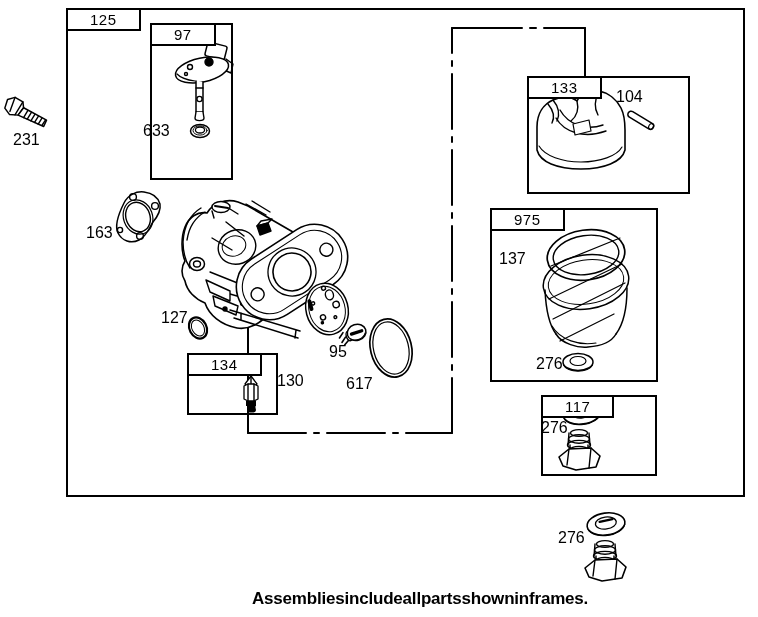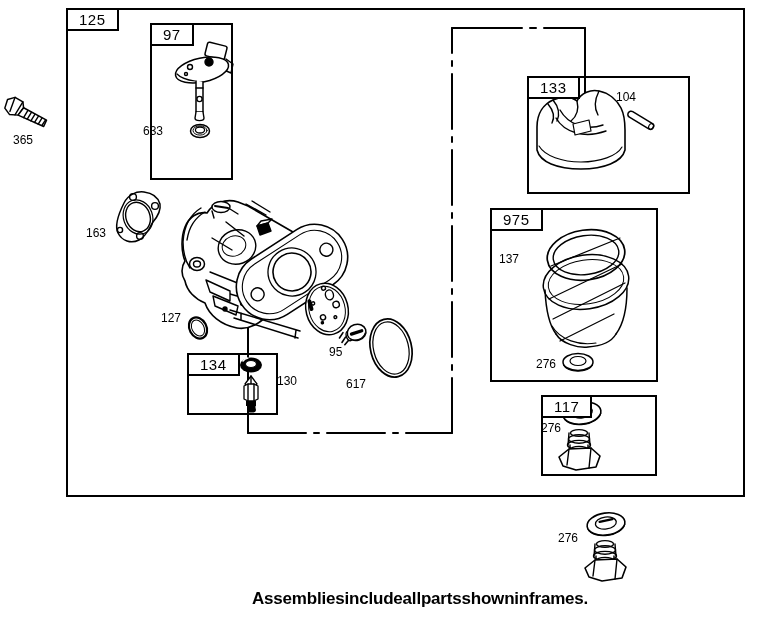--- a/index.html
+++ b/index.html
@@ -5,23 +5,23 @@
   html,body{margin:0;padding:0;background:#ffffff;}
   .stage{
     position:relative;width:758px;height:617px;background:#ffffff;
     font-family:"Liberation Sans","DejaVu Sans",sans-serif;color:#000;
     overflow:hidden;
   }
   .art{position:absolute;left:0;top:0;}
   .frame{position:absolute;border:2px solid #000;background:transparent;}
   .frame-label{
     position:absolute;top:-2px;left:-2px;border:2px solid #000;background:#fff;
-    padding:0 11px;height:19px;line-height:19px;font-size:15px;letter-spacing:0.5px;text-align:right;
+    padding:0 22px;height:19px;line-height:19px;font-size:15px;letter-spacing:0.5px;text-align:right;
   }
-  .plabel{position:absolute;font-size:12px;line-height:16px;white-space:nowrap;}
+  .plabel{position:absolute;font-size:16px;line-height:16px;white-space:nowrap;}
   .caption{
     position:absolute;left:252px;top:589px;width:432px;height:22px;
     display:flex;justify-content:flex-start;align-items:flex-start;
     font-size:17px;font-weight:700;letter-spacing:-0.2px;
   }
 </style>
 </head>
 <body>
 
 <div class="stage">
@@ -221,21 +221,21 @@
   <div class="frame" style="left:490px;top:208px;width:164px;height:170px;">
     <span class="frame-label">975</span>
   </div>
   <div class="frame" style="left:187px;top:353px;width:87px;height:58px;">
     <span class="frame-label">134</span>
   </div>
   <div class="frame" style="left:503px;top:395px;width:112px;height:77px;margin-left:38px;">
     <span class="frame-label">117</span>
   </div>
 
-  <span class="plabel" style="left:13px;top:132px;">365</span>
+  <span class="plabel" style="left:13px;top:132px;">231</span>
   <span class="plabel" style="left:143px;top:123px;">633</span>
   <span class="plabel" style="left:86px;top:225px;">163</span>
   <span class="plabel" style="left:161px;top:310px;">127</span>
   <span class="plabel" style="left:277px;top:333px;margin-top:40px;">130</span>
   <span class="plabel" style="left:329px;top:344px;">95</span>
   <span class="plabel" style="left:346px;top:376px;">617</span>
   <span class="plabel" style="left:616px;top:89px;">104</span>
   <span class="plabel" style="left:499px;top:251px;">137</span>
   <span class="plabel" style="left:536px;top:356px;">276</span>
   <span class="plabel" style="left:541px;top:420px;">276</span>

